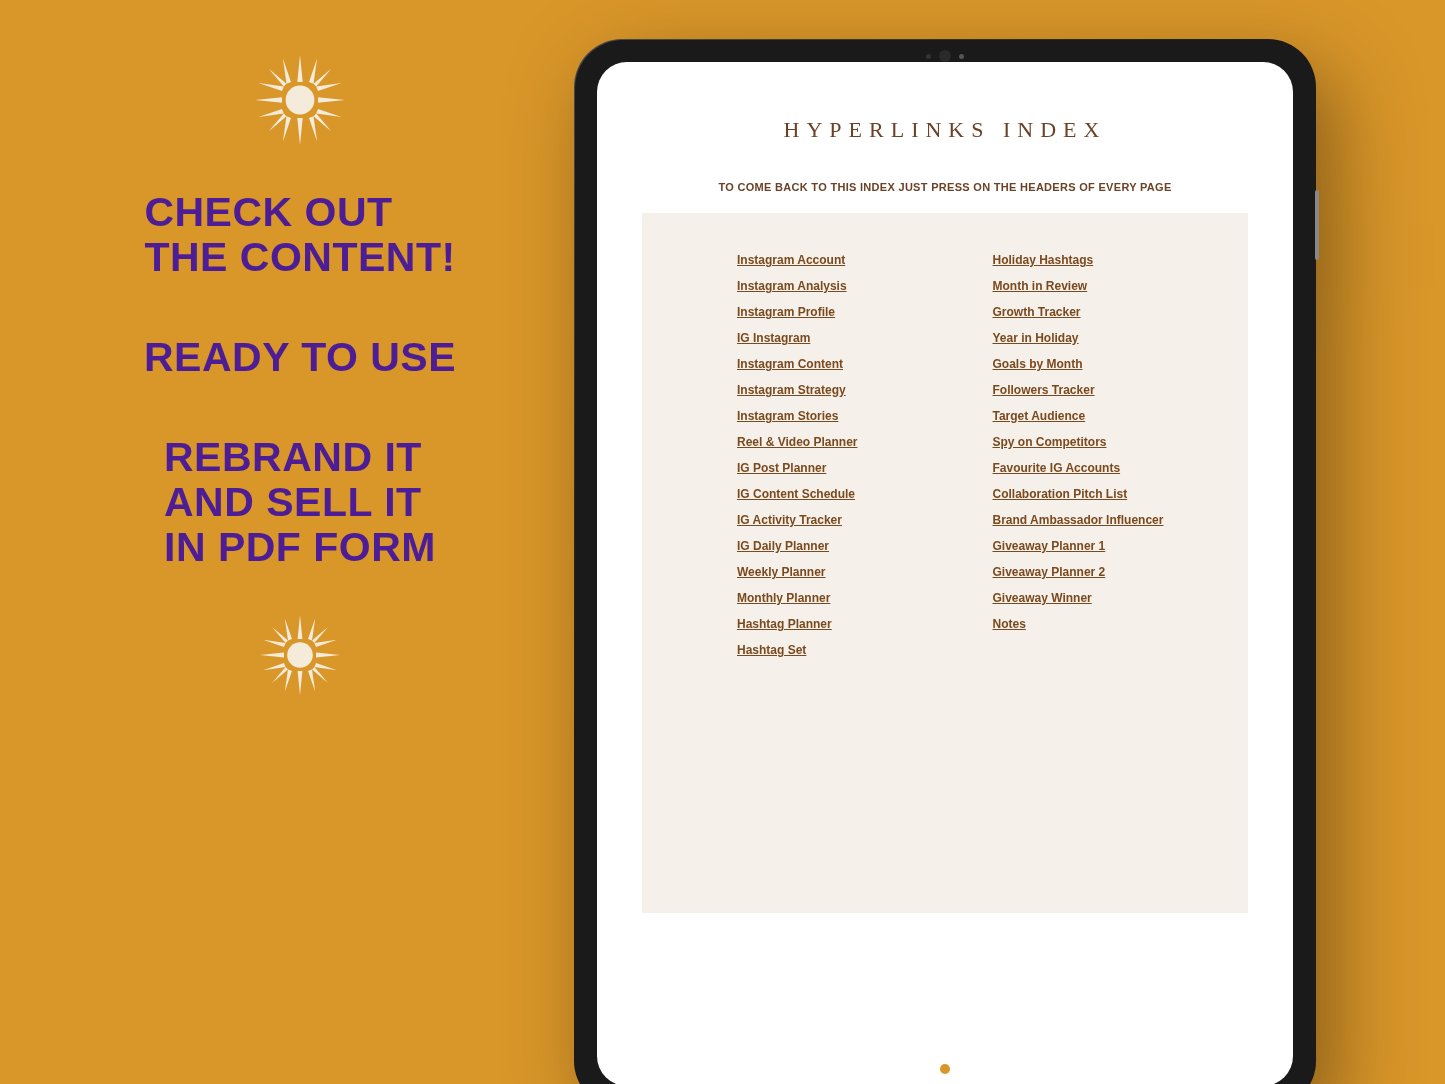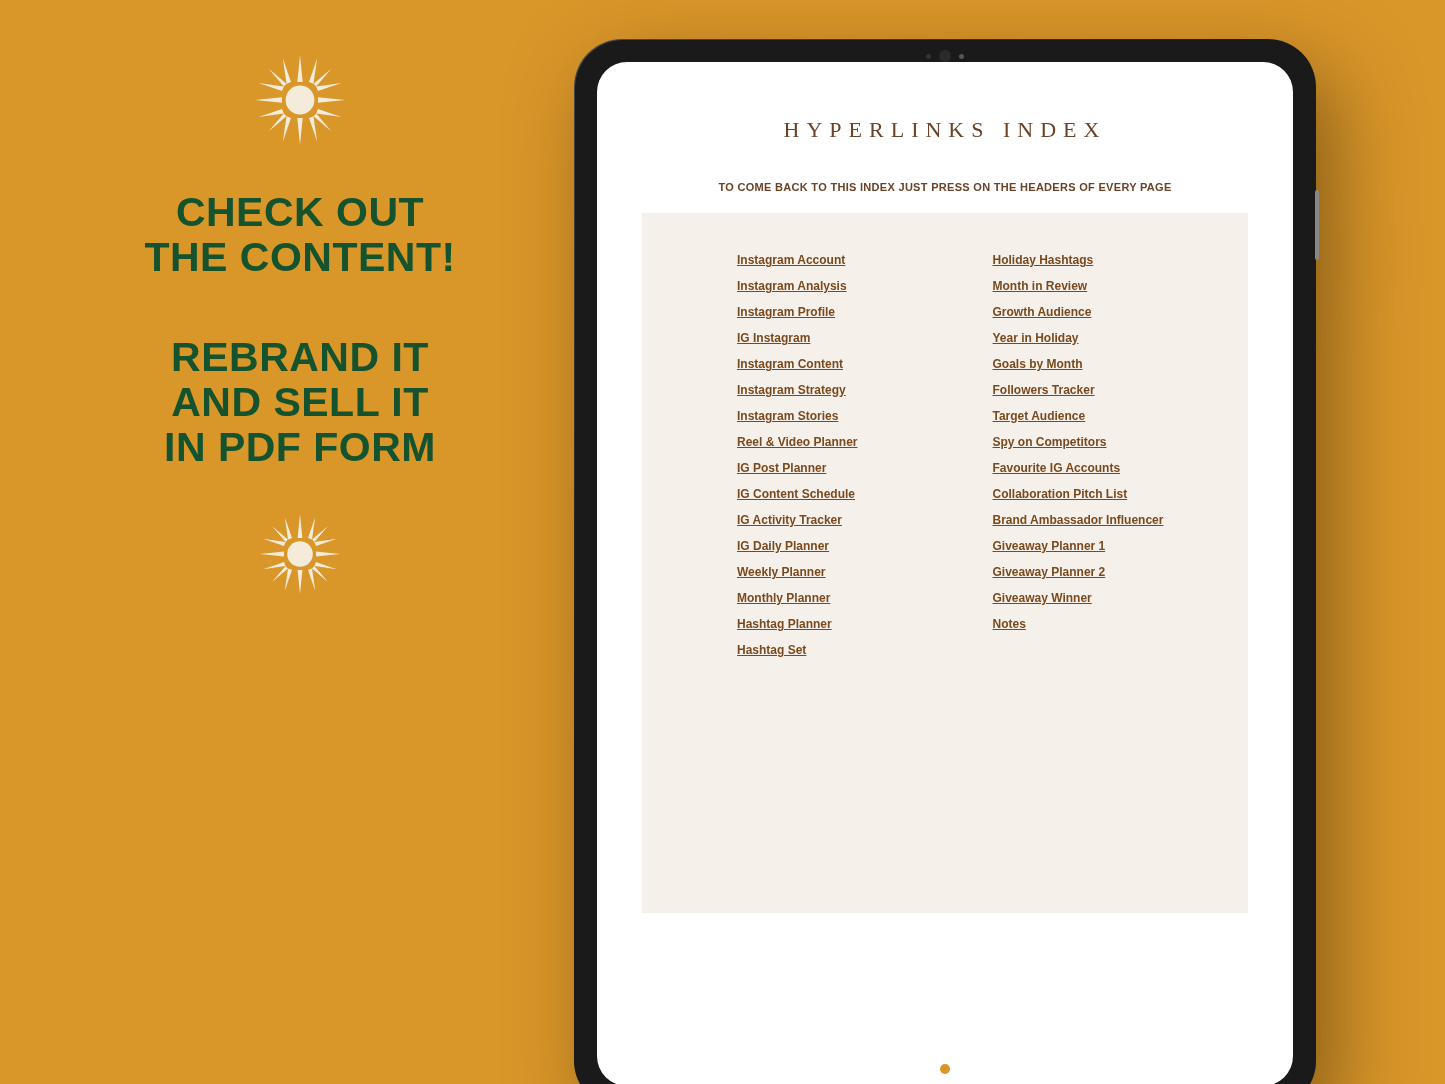--- a/index.html
+++ b/index.html
@@ -24,25 +24,24 @@
     width: 90px;
     height: 90px;
     margin-bottom: 45px;
   }
   .sun-bottom {
     width: 80px;
     height: 80px;
     margin-top: 40px;
   }
   .headline {
-    color: #14532d;
+    color: #4c1d95;
     font-weight: 800;
     font-size: 41px;
     line-height: 1.1;
-    text-align: center;
     letter-spacing: 0.5px;
   }
   .headline-block { margin-bottom: 55px; }
   .headline-block:last-of-type { margin-bottom: 4px; }
 
   .tablet-wrap {
     position: absolute;
     left: 575px;
     top: 40px;
     width: 740px;
@@ -169,20 +168,23 @@
         <polygon points="69,4 65,32 60,30"></polygon>
         <polygon points="31,96 35,68 40,70"></polygon>
         <polygon points="4,31 32,35 30,40"></polygon>
         <polygon points="96,69 68,65 70,60"></polygon>
       </g>
     </g>
   </svg>
 
   <div class="headline-block">
     <div class="headline">CHECK OUT<br>THE CONTENT!</div>
+  </div>
+  <div class="headline-block">
+    <div class="headline">READY TO USE</div>
   </div>
   <div class="headline-block">
     <div class="headline">REBRAND IT<br>AND SELL IT<br>IN PDF FORM</div>
   </div>
 
   <svg class="sun-bottom" viewBox="0 0 100 100">
     <g fill="#f4ebdb">
       <circle cx="50" cy="50" r="16"></circle>
       <g>
         <polygon points="50,0 53,30 47,30"></polygon>
@@ -232,21 +234,21 @@
             <a class="index-link">IG Activity Tracker</a>
             <a class="index-link">IG Daily Planner</a>
             <a class="index-link">Weekly Planner</a>
             <a class="index-link">Monthly Planner</a>
             <a class="index-link">Hashtag Planner</a>
             <a class="index-link">Hashtag Set</a>
           </div>
         <div class="index-col" id="col2">
             <a class="index-link">Holiday Hashtags</a>
             <a class="index-link">Month in Review</a>
-            <a class="index-link">Growth Audience</a>
+            <a class="index-link">Growth Tracker</a>
             <a class="index-link">Year in Holiday</a>
             <a class="index-link">Goals by Month</a>
             <a class="index-link">Followers Tracker</a>
             <a class="index-link">Target Audience</a>
             <a class="index-link">Spy on Competitors</a>
             <a class="index-link">Favourite IG Accounts</a>
             <a class="index-link">Collaboration Pitch List</a>
             <a class="index-link">Brand Ambassador Influencer</a>
             <a class="index-link">Giveaway Planner 1</a>
             <a class="index-link">Giveaway Planner 2</a>

